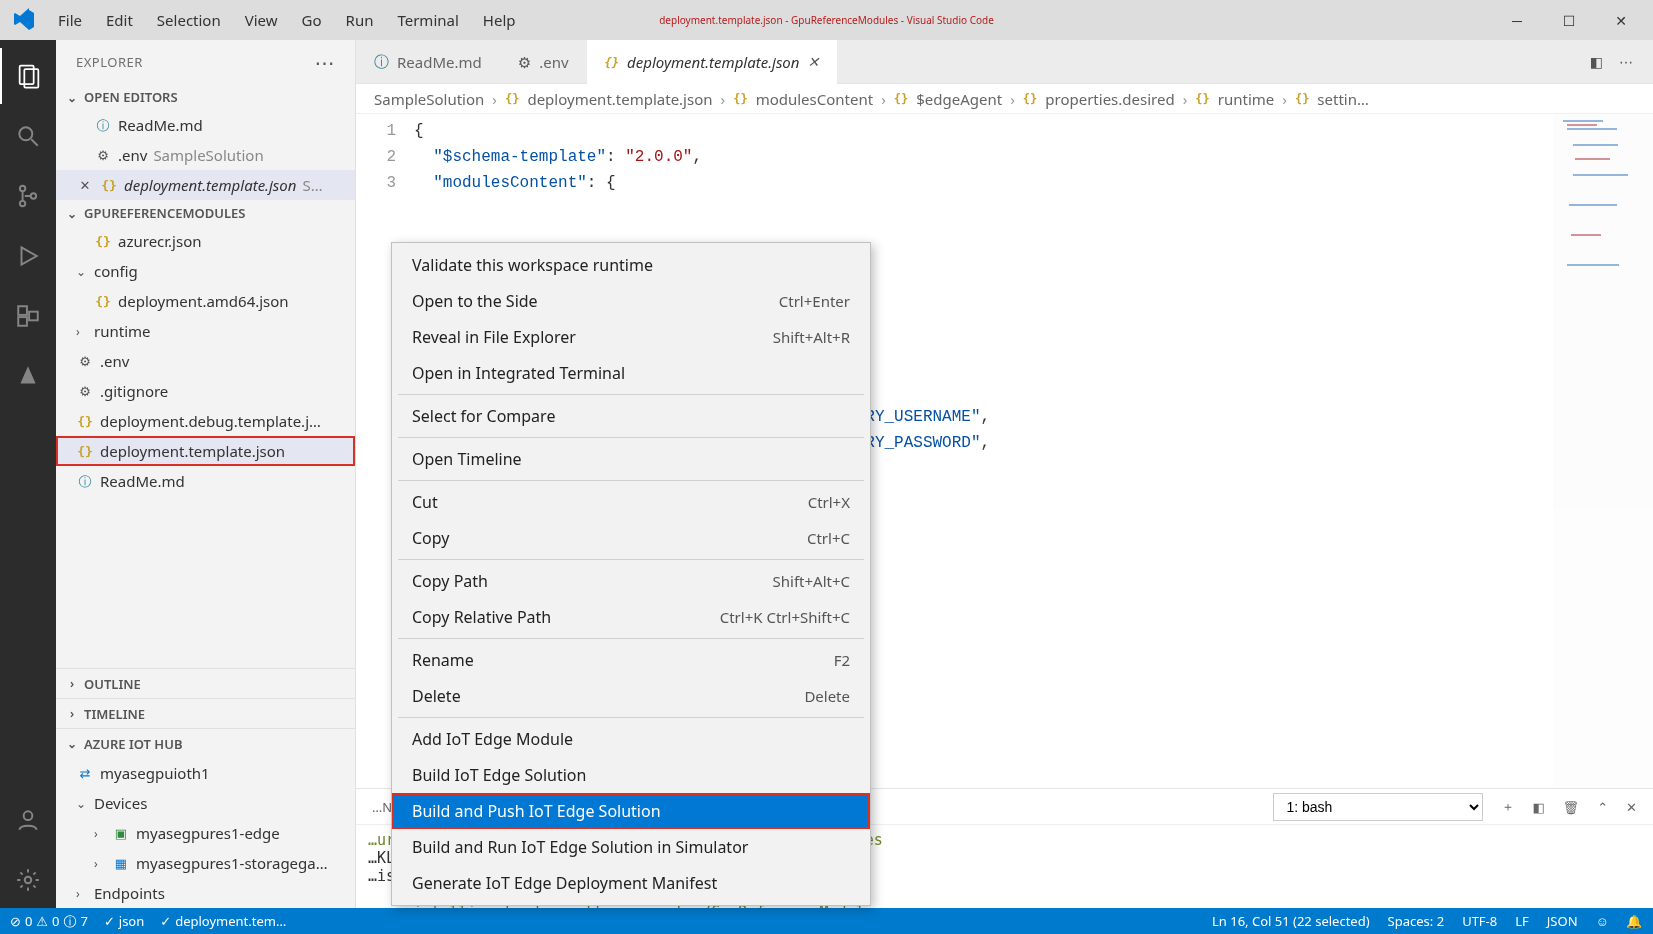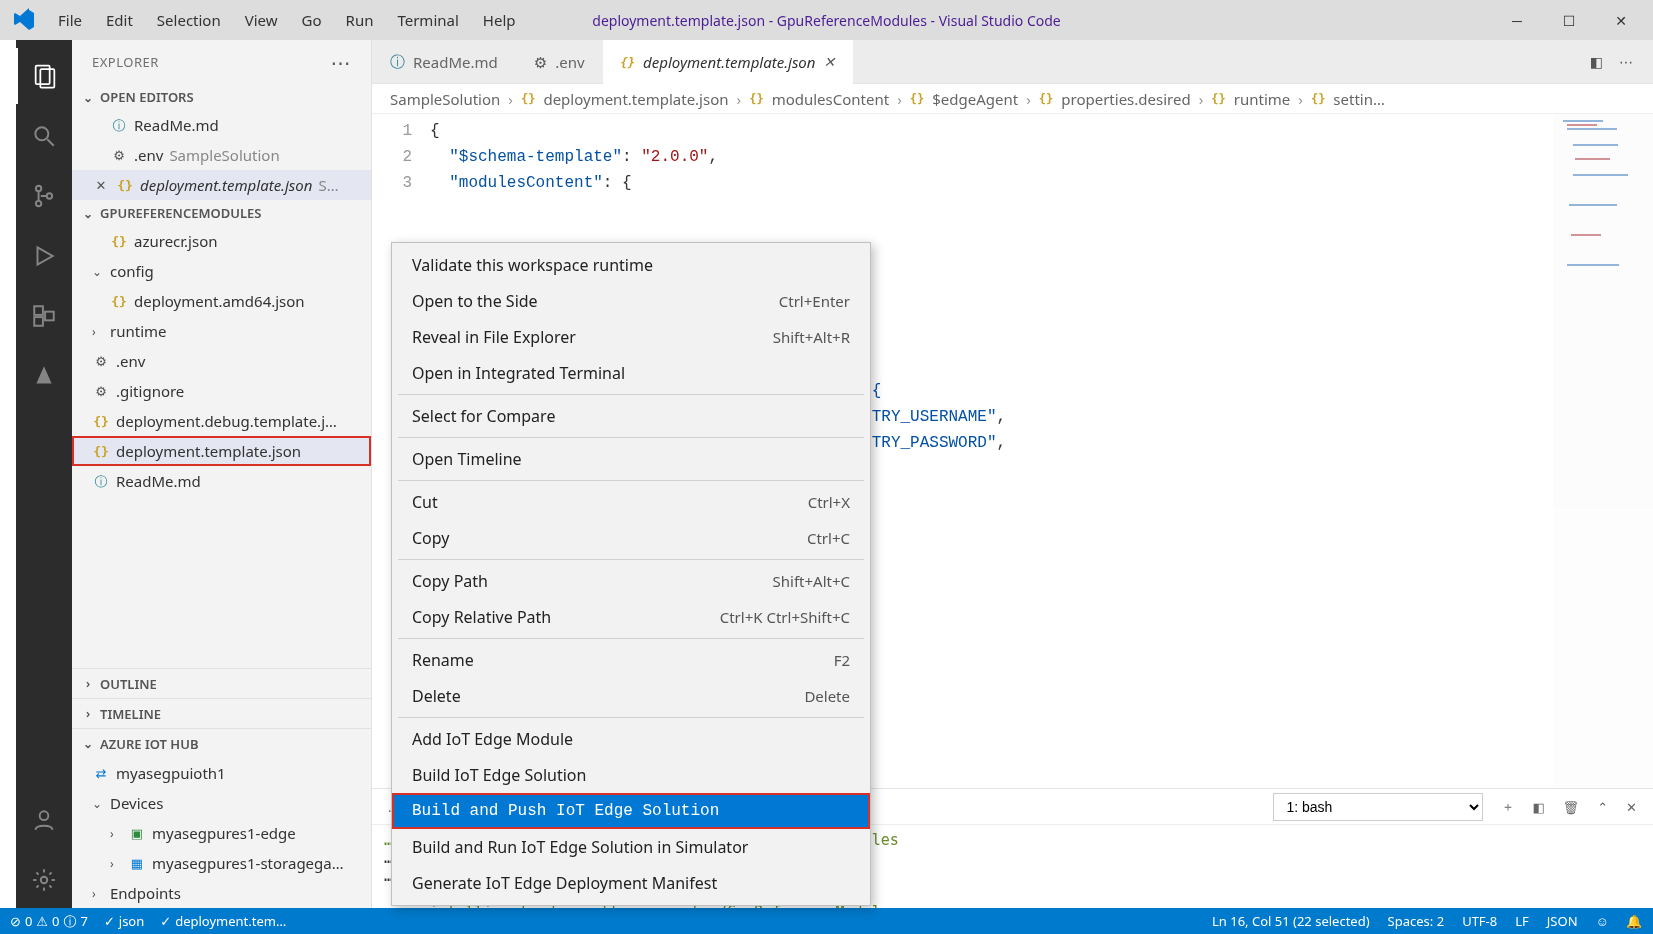--- a/index.html
+++ b/index.html
@@ -1,24 +1,24 @@
 <!DOCTYPE html>
 <html><head>
 <meta charset="utf-8">
 <style>
 * { box-sizing: border-box; margin: 0; padding: 0; }
 body { font-family: "Segoe UI", system-ui, sans-serif; font-size: 14px; background:#fff; color:#333; overflow:hidden; width:1653px; height:934px; }
 .titlebar { height:40px; background:#dddddd; display:flex; align-items:center; padding:12px 8px; position:relative; }
 .titlebar .logo { width:24px; height:24px; margin:0 12px 0 4px; }
 .menu-items { display:flex; gap:4px; }
 .menu-items .mi { padding:4px 10px; border-radius:4px; cursor:pointer; color:#333; font-size:15px; }
-.titlebar .title { position:absolute; left:50%; transform:translateX(-50%); font-size:14px; color:#4c1d95; }
+.titlebar .title { position:absolute; left:50%; transform:translateX(-50%); font-size:10px; color:#b91c1c; }
 .win-controls { margin-left:auto; display:flex; gap:4px; }
 .win-controls .wc { width:48px; height:32px; display:flex; align-items:center; justify-content:center; font-size:14px; cursor:pointer; }
-.body { display:flex; height:calc(934px - 40px - 26px);margin-left:16px; }
+.body { display:flex; height:calc(934px - 40px - 26px); }
 .activitybar { width:56px; background:#2c2c2c; display:flex; flex-direction:column; align-items:center; padding-top:8px; gap:4px; }
 .activitybar .ab { width:56px; height:56px; display:flex; align-items:center; justify-content:center; color:#858585; cursor:pointer; }
 .activitybar .ab.active { color:#fff; border-left:2px solid #fff; }
 .activitybar .spacer { flex:1; }
 .sidebar { width:300px; background:#f3f3f3; display:flex; flex-direction:column; border-right:1px solid #e0e0e0; overflow:hidden; }
 .sidebar-header { height:44px; display:flex; align-items:center; padding:0 20px; color:#6f6f6f; letter-spacing:0.5px; font-size:13px; }
 .sidebar-header .dots { margin-left:auto; color:#555; font-size:20px; cursor:pointer; }
 .section-title { display:flex; align-items:center; padding:4px 8px; font-weight:600; font-size:13px; color:#555; cursor:pointer; gap:4px; }
 .section-title .chev { width:16px; text-align:center; font-size:12px; color:#555; }
 .tree { font-size:15px; }
@@ -54,21 +54,21 @@
 .panel-header .right { margin-left:auto; display:flex; align-items:center; gap:18px; }
 .panel-header select { height:28px; width:210px; border:1px solid #ccc; padding:0 8px; background:#fff; font-size:14px; }
 .terminal { flex:1; padding:6px 12px; font-family:Consolas, monospace; font-size:15px; white-space:pre; overflow:hidden; }
 .term-green { color:#6a8a2a; }
 .term-dark { color:#333; }
 .statusbar { height:26px; background:#007acc; color:#fff; display:flex; align-items:center; font-size:13px; padding:0 10px; gap:16px; }
 .statusbar .sb-item { display:flex; align-items:center; gap:4px; cursor:pointer; }
 .statusbar .right { margin-left:auto; display:flex; gap:18px; align-items:flex-end; }
 .context-menu { position:absolute; left:391px; top:242px; width:480px; background:#f2f2f2; border:1px solid #c0c0c0; box-shadow:3px 3px 10px rgba(0,0,0,0.25); z-index:100; padding:4px 0; }
 .context-menu .cm-item { height:36px; display:flex; align-items:center; padding:0 20px; font-size:16px; color:#222; cursor:pointer; justify-content:space-between; }
-.context-menu .cm-item.sel { background:#0078d4; color:#fff; outline:2px solid #d93025; outline-offset:-2px;font-family:Liberation Mono, monospace; }
+.context-menu .cm-item.sel { background:#0078d4; color:#fff; outline:2px solid #d93025; outline-offset:-2px; }
 .context-menu .cm-sep { height:1px; background:#d0d0d0; margin:3px 6px; }
 .context-menu .shortcut { color:#555; font-size:15px; }
 .sidebar-bottom .section-title { border-top:1px solid #e0e0e0; height:30px; }
 svg { display:block; }
 </style>
 </head>
 <body>
 
 <div class="titlebar">
   <span class="logo">

